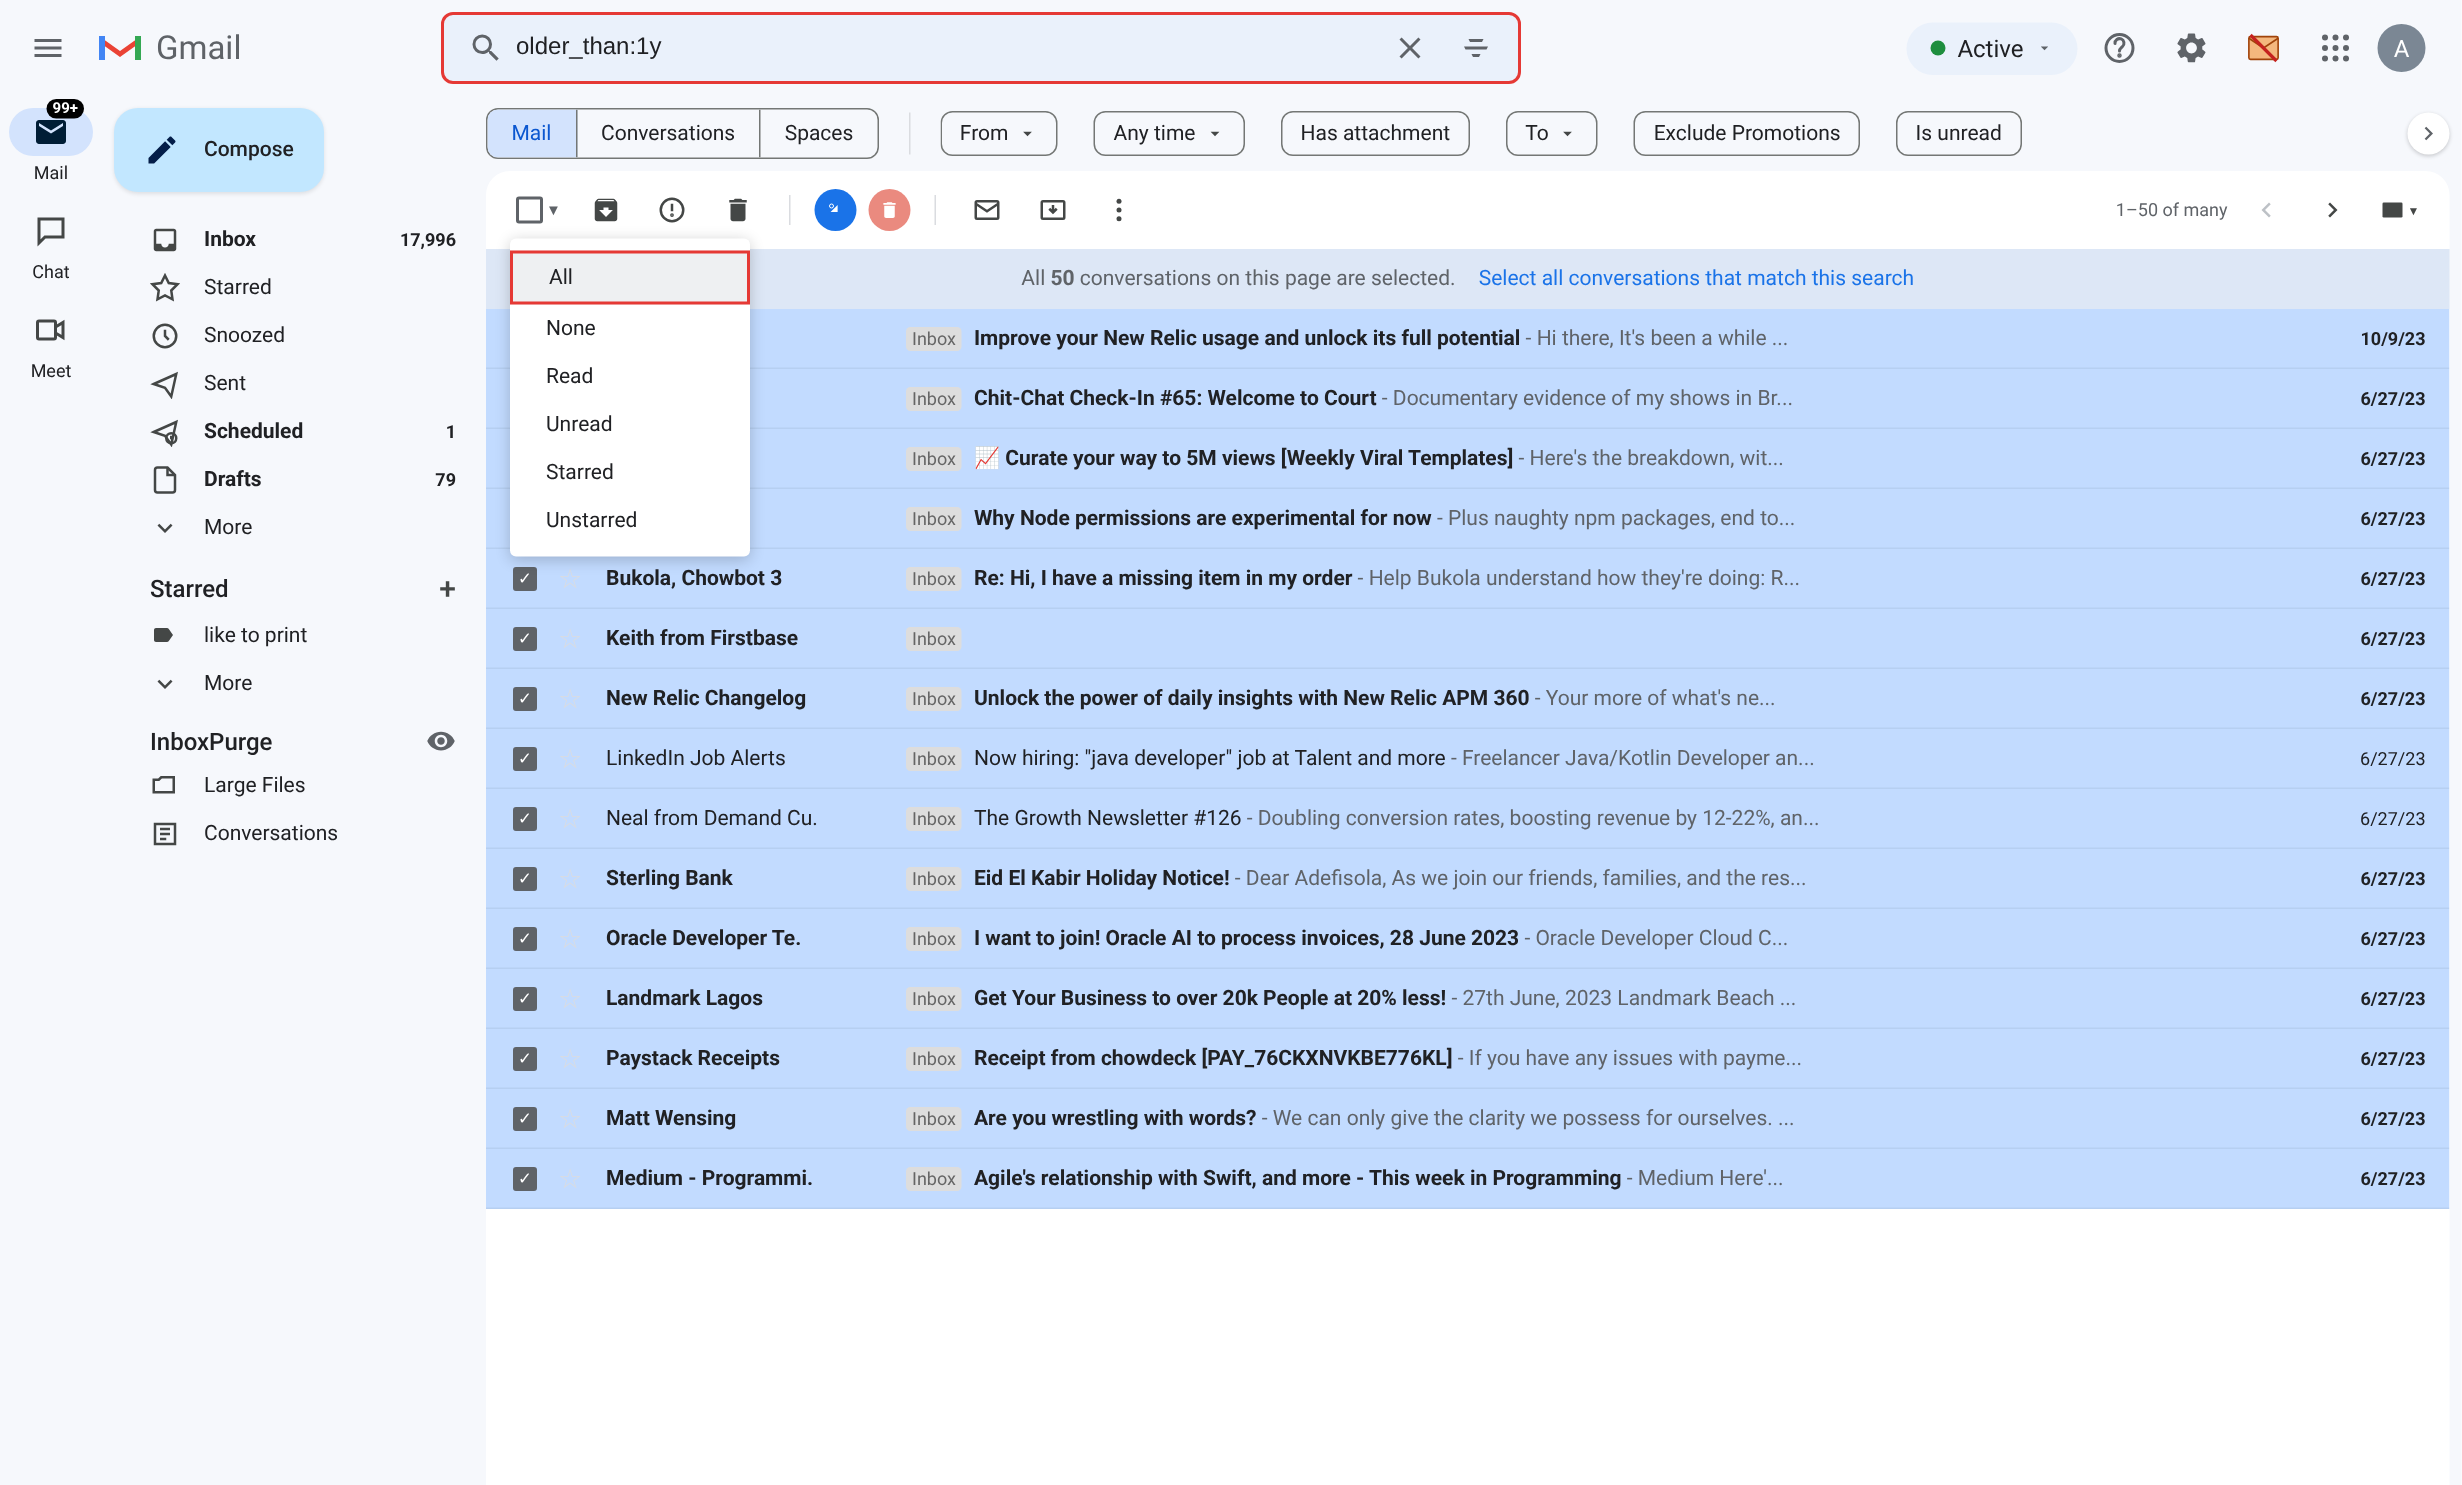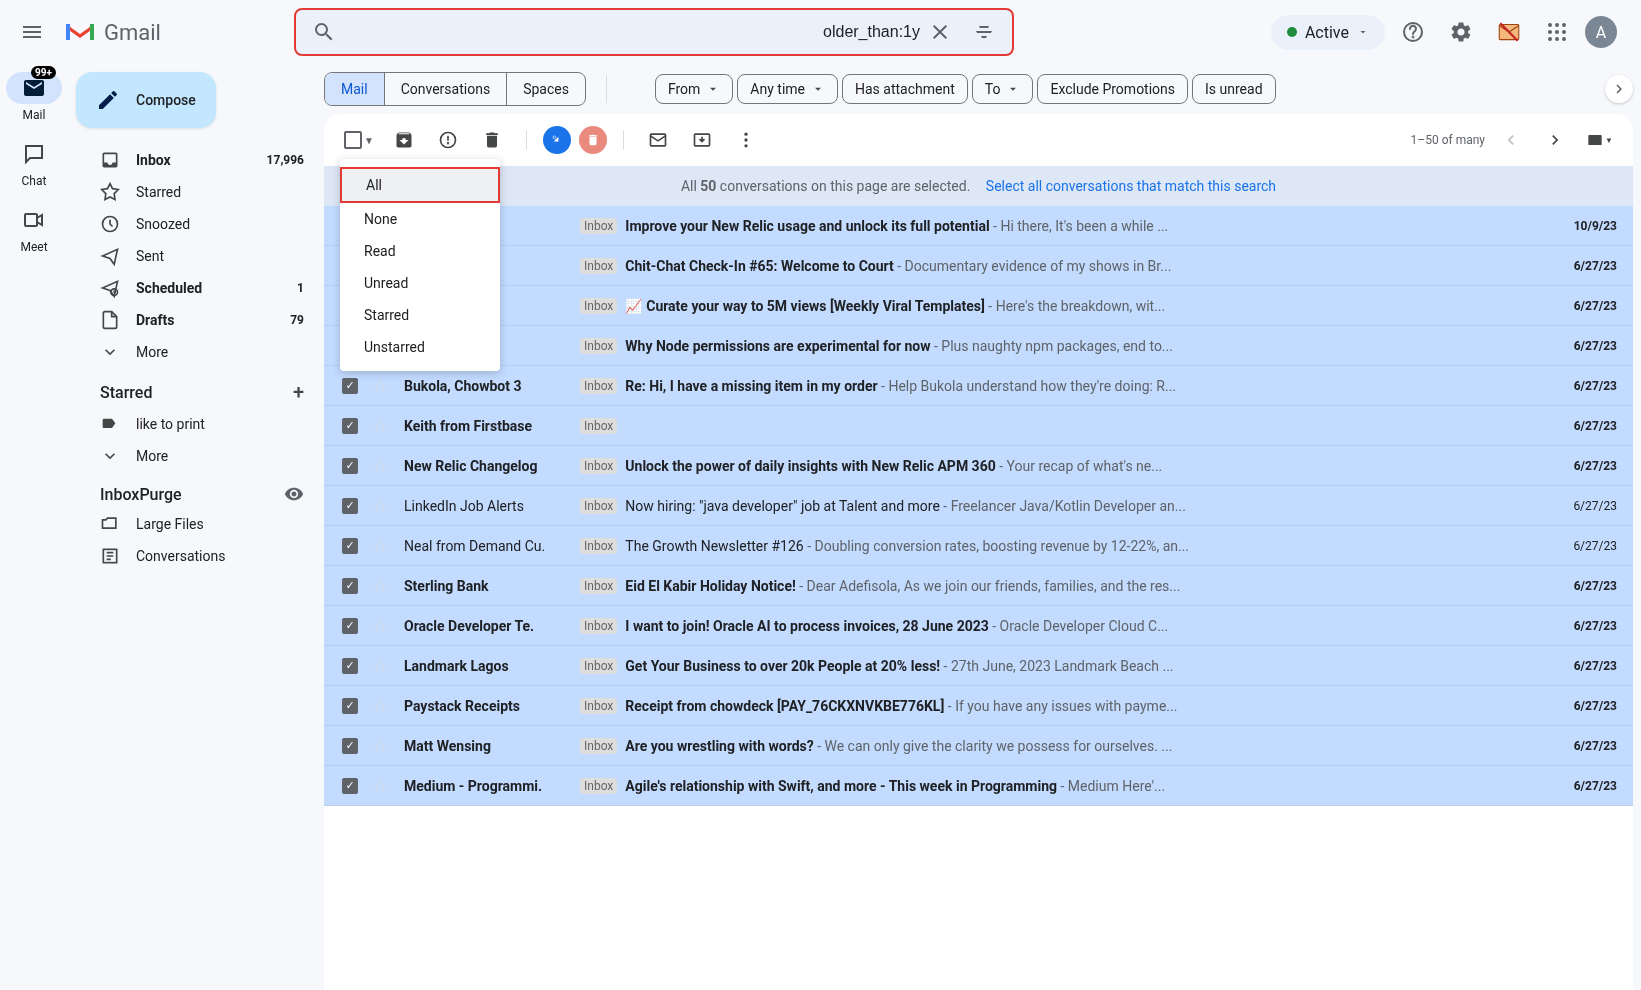--- a/index.html
+++ b/index.html
@@ -5,21 +5,21 @@
 * { box-sizing: border-box; margin: 0; padding: 0; }
 body { font-family: 'Google Sans', Roboto, Arial, sans-serif; background: #f6f8fc; color: #202124; overflow: hidden; height: 990px; width: 1641px; }
 .header { display: flex; align-items: center; height: 64px; padding: 8px; }
 .menu-btn { width: 48px; height: 48px; display: flex; align-items: center; justify-content: center; cursor: pointer; border-radius: 50%; }
 .logo-area { display: flex; align-items: center; gap: 8px; min-width: 238px; padding-left: 8px; }
 .gmail-logo { width: 32px; height: 24px; }
 .gmail-text { font-size: 22px; color: #5f6368; }
 .search-wrap { flex: 1; max-width: 720px; position: relative; }
 .search-bar { display: flex; align-items: center; background: #eaf1fb; border-radius: 8px; height: 48px; padding: 0 8px; border: 2px solid #e53935; }
 .search-icon-btn { width: 40px; height: 40px; display: flex; align-items: center; justify-content: center; }
-.search-input { flex: 1; border: none; background: transparent; font-size: 16px; outline: none; color: #202124; text-align: right; }
+.search-input { flex: 1; border: none; background: transparent; font-size: 16px; outline: none; color: #202124; }
 .search-right { display: flex; gap: 4px; }
 .header-right { display: flex; align-items: center; gap: 8px; margin-left: auto; padding-right: 16px; }
 .status-chip { display: flex; align-items: center; gap: 8px; background: #eaf1fb; border-radius: 20px; padding: 8px 16px; cursor: pointer; }
 .status-dot { width: 10px; height: 10px; background: #1e8e3e; border-radius: 50%; }
 .icon-btn { width: 40px; height: 40px; display: flex; align-items: center; justify-content: center; border-radius: 50%; cursor: pointer; color: #5f6368; }
 .offline-icon { position: relative; }
 .avatar { width: 32px; height: 32px; border-radius: 50%; background: #7b8794; color: white; display: flex; align-items: center; justify-content: center; font-size: 16px; }
 .layout { display: flex; height: calc(100% - 64px); }
 .apprail { width: 68px; display: flex; flex-direction: column; align-items: center; padding-top: 8px; gap: 16px; }
 .rail-item { display: flex; flex-direction: column; align-items: center; gap: 4px; cursor: pointer; position: relative; }
@@ -59,21 +59,21 @@
 .select-banner { background: #dde7f6; padding: 12px 16px; text-align: center; font-size: 14px; color: #5f6368; }
 .select-banner a { color: #1a73e8; text-decoration: none; margin-left: 12px; }
 .email-list { flex: 1; overflow-y: auto; background: white; }
 .email-row { display: flex; align-items: center; padding: 0 16px; height: 40px; border-bottom: 1px solid rgba(100,121,143,0.12); cursor: pointer; font-size: 14px; }
 .email-row.sel { background: #c2dbff; }
 .er-check { width: 20px; margin-right: 12px; display: flex; align-items: center; justify-content: center; }
 .er-check-box { width: 16px; height: 16px; border: 2px solid #5f6368; border-radius: 2px; display: flex; align-items: center; justify-content: center; }
 .er-check-box.checked { background: #5f6368; border-color: #5f6368; }
 .er-check-box.checked::after { content: '✓'; color: white; font-size: 11px; }
 .er-star { width: 20px; margin-right: 12px; color: #dadce0; font-size: 18px; }
-.er-sender { width: 176px; white-space: nowrap; overflow: hidden; text-overflow: ellipsis; }
+.er-sender { width: 200px; white-space: nowrap; overflow: hidden; text-overflow: ellipsis; }
 .er-sender.bold { font-weight: 700; }
 .er-subject { flex: 1; white-space: nowrap; overflow: hidden; text-overflow: ellipsis; display: flex; align-items: center; gap: 8px; }
 .er-label { background: #ddd; color: #666; font-size: 12px; padding: 1px 4px; border-radius: 3px; flex-shrink: 0; }
 .er-subj-text { font-weight: 400; }
 .er-subj-text.bold { font-weight: 700; }
 .er-preview { color: #5f6368; }
 .er-date { width: 70px; text-align: right; font-size: 12px; flex-shrink: 0; }
 .er-date.bold { font-weight: 700; }
 svg { display: block; }
 .divider-v { width: 1px; height: 28px; background: #dadce0; margin: 0 12px; }
@@ -328,21 +328,21 @@
   </div>
 
   <div class="main">
     <div class="filter-row">
       <div class="filter-tabs" id="filter-tabs">
           <div class="filter-tab active">Mail</div>
           <div class="filter-tab">Conversations</div>
           <div class="filter-tab">Spaces</div>
         </div>
       <div class="divider-v"></div>
-      <div id="filter-chips" style="display:flex;gap:4px;overflow:hidden;flex:1;margin-left:28px;">
+      <div id="filter-chips" style="display:flex;gap:24px;overflow:hidden;flex:1;">
           <div class="chip">
             <span>From</span>
             <svg width="14" height="14" viewBox="0 0 24 24" fill="#444746">
               <path d="M7 10l5 5 5-5z"></path>
             </svg>
           </div>
           <div class="chip">
             <span>Any time</span>
             <svg width="14" height="14" viewBox="0 0 24 24" fill="#444746">
               <path d="M7 10l5 5 5-5z"></path>
@@ -532,21 +532,21 @@
     <div class="er-date bold">6/27/23</div>
   </div>
         <div class="email-row sel">
     <div class="er-check">
             <div class="er-check-box checked"></div>
           </div>
     <div class="er-star">☆</div>
     <div class="er-sender bold">New Relic Changelog</div>
     <div class="er-subject">
       <span class="er-label">Inbox</span>
-      <span style="overflow:hidden;text-overflow:ellipsis;"><span class="er-subj-text bold">Unlock the power of daily insights with New Relic APM 360</span><span class="er-preview"> - Your recap of what's ne...</span></span>
+      <span style="overflow:hidden;text-overflow:ellipsis;"><span class="er-subj-text bold">Unlock the power of daily insights with New Relic APM 360</span><span class="er-preview"> - Your more of what's ne...</span></span>
     </div>
     <div class="er-date bold">6/27/23</div>
   </div>
         <div class="email-row sel">
     <div class="er-check">
             <div class="er-check-box checked"></div>
           </div>
     <div class="er-star">☆</div>
     <div class="er-sender">LinkedIn Job Alerts</div>
     <div class="er-subject">

